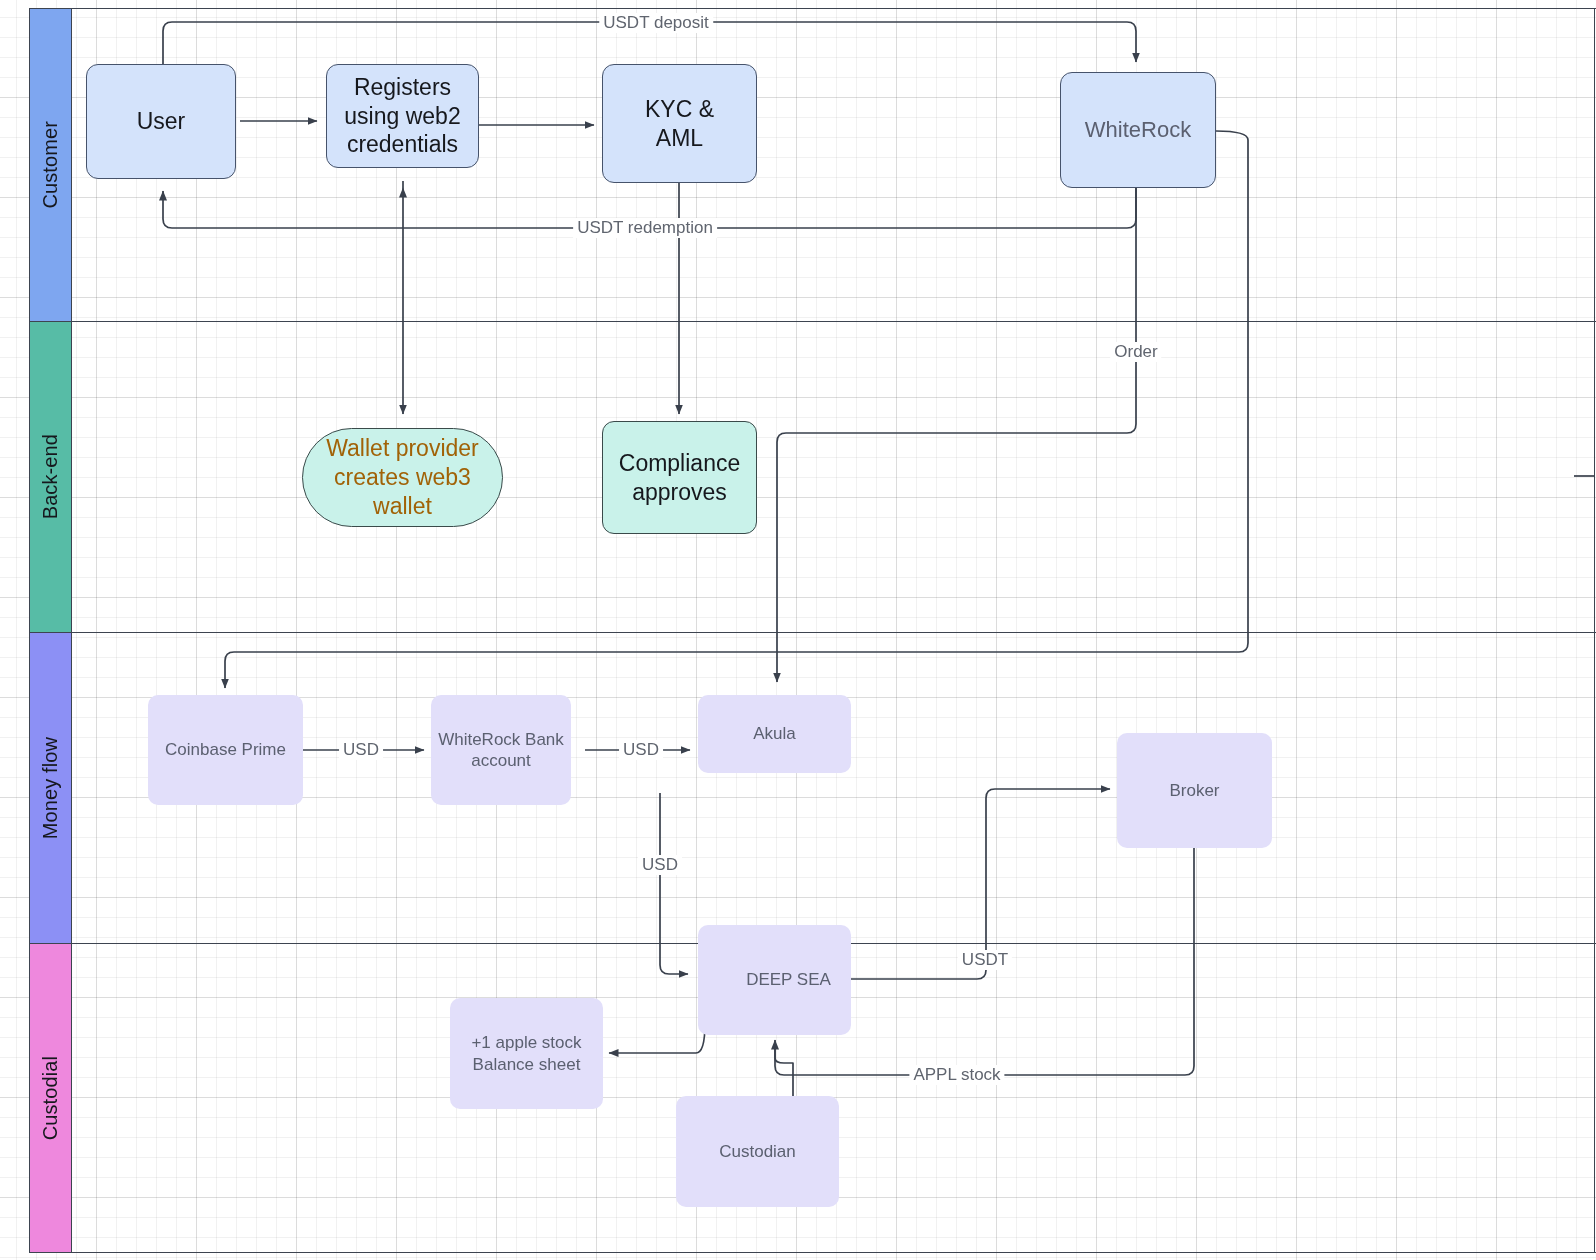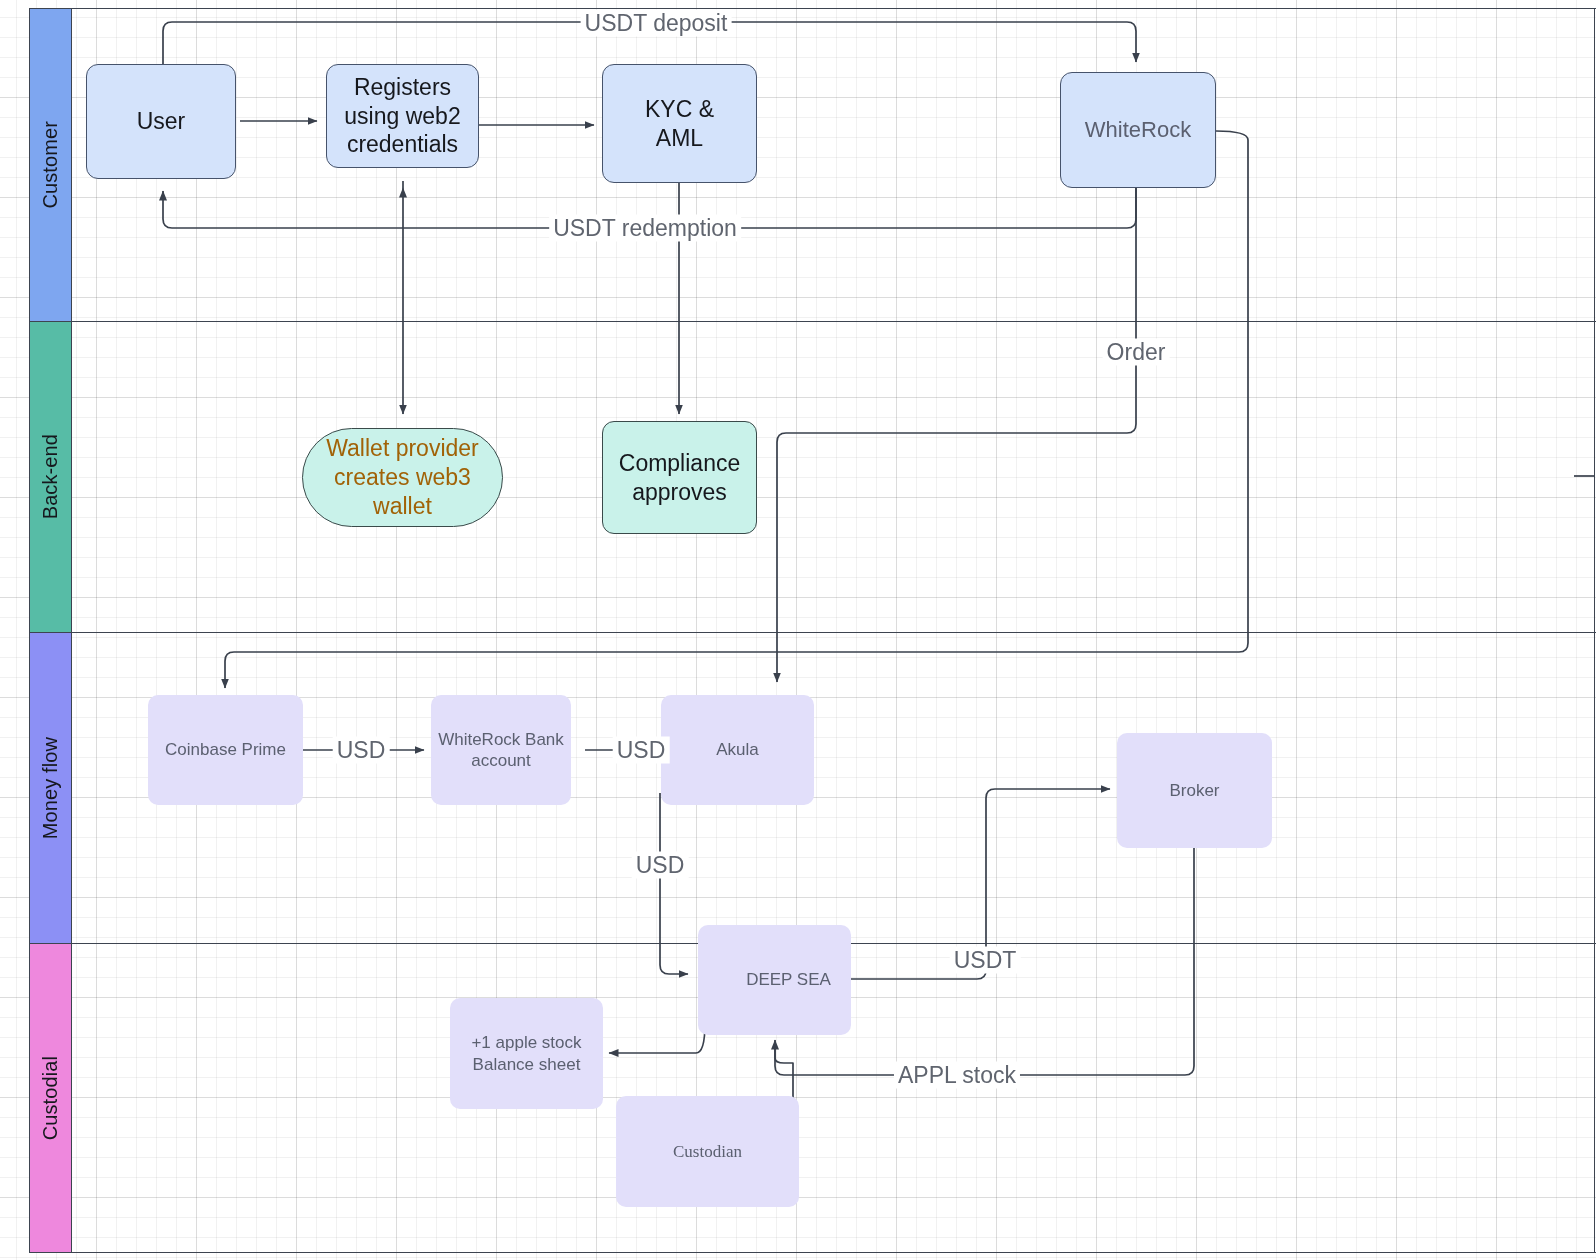--- a/index.html
+++ b/index.html
@@ -33,21 +33,21 @@
     display:flex;align-items:center;justify-content:center;text-align:center;
     line-height:1.25;
   }
   .n-blue{background:#d4e3fb;border:1.6px solid #46536b;border-radius:12px;color:#16181d;font-size:23px;}
   .n-green{background:#c9f2ea;border:1.6px solid #3a4a4a;border-radius:12px;color:#16181d;font-size:23px;}
   .n-pill{background:#c9f2ea;border:1.6px solid #3a4a4a;border-radius:999px;color:#a16207;font-size:23px;}
   .n-lav{background:#e2dffa;border:none;border-radius:10px;color:#5b6070;font-size:17px;}
   .n-blue-soft{background:#d4e3fb;border:1.6px solid #46536b;border-radius:12px;color:#5b6070;font-size:22px;}
   .elabel{
     position:absolute;
-    font-size:23px;color:#60656f;
+    font-size:17px;color:#60656f;
     background:#ffffff;
     padding:0 4px;
     white-space:nowrap;
     transform:translate(-50%,-50%);
   }
   .divider{position:absolute;height:0;border-top:1.6px solid #3d4450;}
 </style>
 </head>
 <body>
 
@@ -165,21 +165,21 @@
     </div>
   </div>
 
   <div class="node n-lav" style="left:431px;top:695px;width:140px;height:110px;">
     <div>
       <div>WhiteRock Bank</div>
       <div>account</div>
     </div>
   </div>
 
-  <div class="node n-lav" style="left:661px;top:695px;width:153px;height:110px;">
+  <div class="node n-lav" style="left:698px;top:695px;width:153px;height:78px;">
     <div>
       <div>Akula</div>
     </div>
   </div>
 
   <div class="node n-lav" style="left:1117px;top:733px;width:155px;height:115px;">
     <div>
       <div>Broker</div>
     </div>
   </div>
@@ -190,21 +190,21 @@
     </div>
   </div>
 
   <div class="node n-lav" style="left:450px;top:998px;width:153px;height:111px;">
     <div>
       <div>+1 apple stock</div>
       <div>Balance sheet</div>
     </div>
   </div>
 
-  <div class="node n-lav" style="left:616px;top:1096px;width:183px;height:111px;font-family:Liberation Serif, serif;">
+  <div class="node n-lav" style="left:676px;top:1096px;width:163px;height:111px;">
     <div>
       <div>Custodian</div>
     </div>
   </div>
 
   <div class="elabel" style="left:656px;top:23px;">USDT deposit</div>
   <div class="elabel" style="left:645px;top:228px;">USDT redemption</div>
   <div class="elabel" style="left:1136px;top:352px;">Order</div>
   <div class="elabel" style="left:361px;top:750px;">USD</div>
   <div class="elabel" style="left:641px;top:750px;">USD</div>

